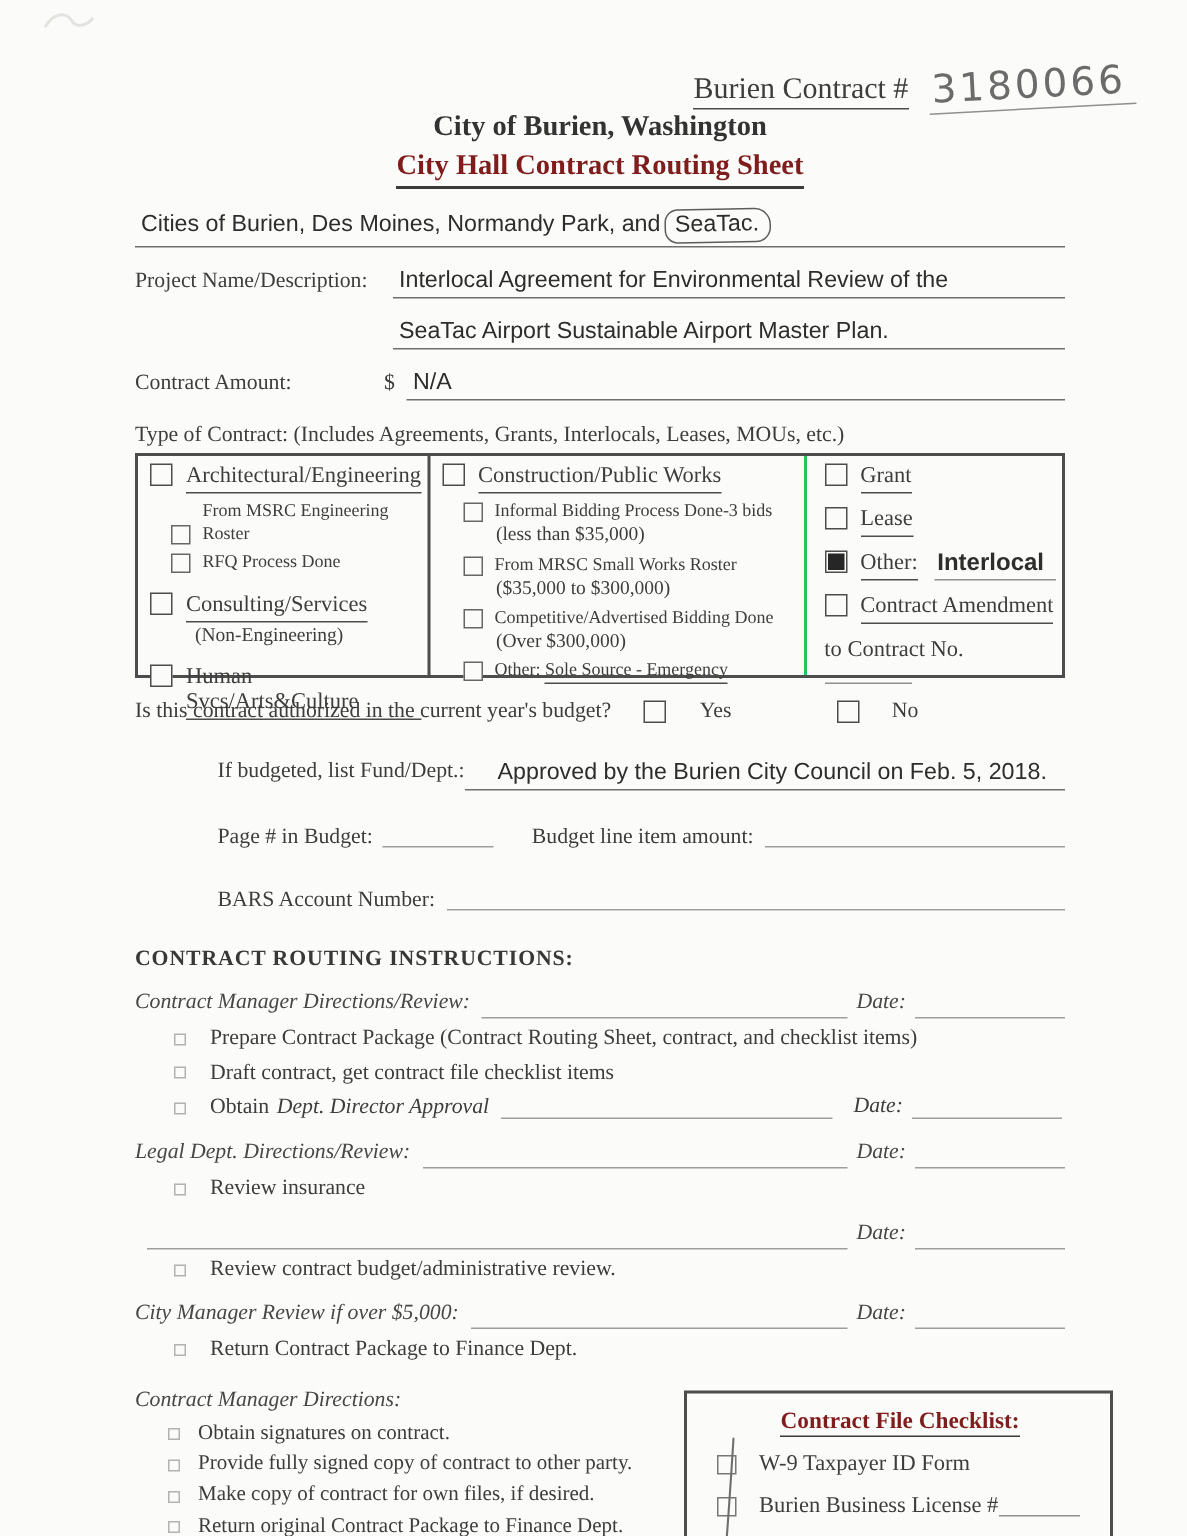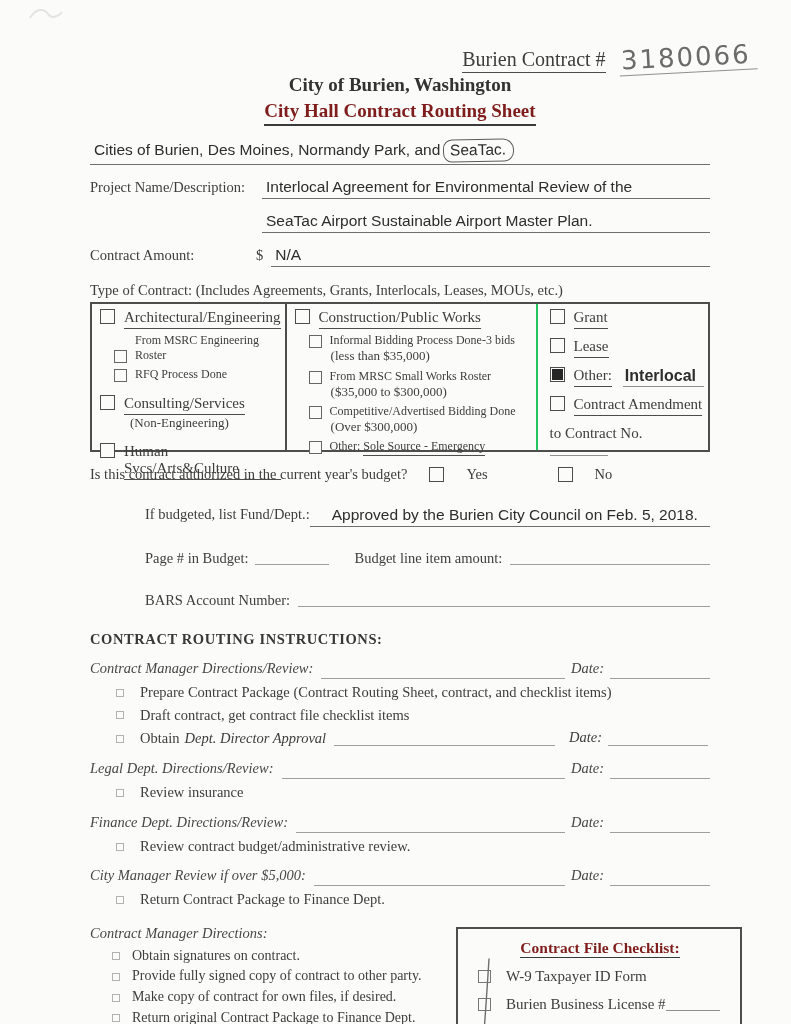--- a/index.html
+++ b/index.html
@@ -244,21 +244,20 @@
     <span class="fill-line"></span>
     <span class="date-lbl">Date:</span>
     <span class="date-line"></span>
   </div>
   <div class="r-item">
     <span class="cb tiny"></span>
     <span>Review insurance</span>
   </div>
 
   <div class="sec-hdr">
-    <span class="title">Finance Dept. Directions/Review:</span>
     <span class="fill-line"></span>
     <span class="date-lbl">Date:</span>
     <span class="date-line"></span>
   </div>
   <div class="r-item">
     <span class="cb tiny"></span>
     <span>Review contract budget/administrative review.</span>
   </div>
 
   <div class="sec-hdr">

